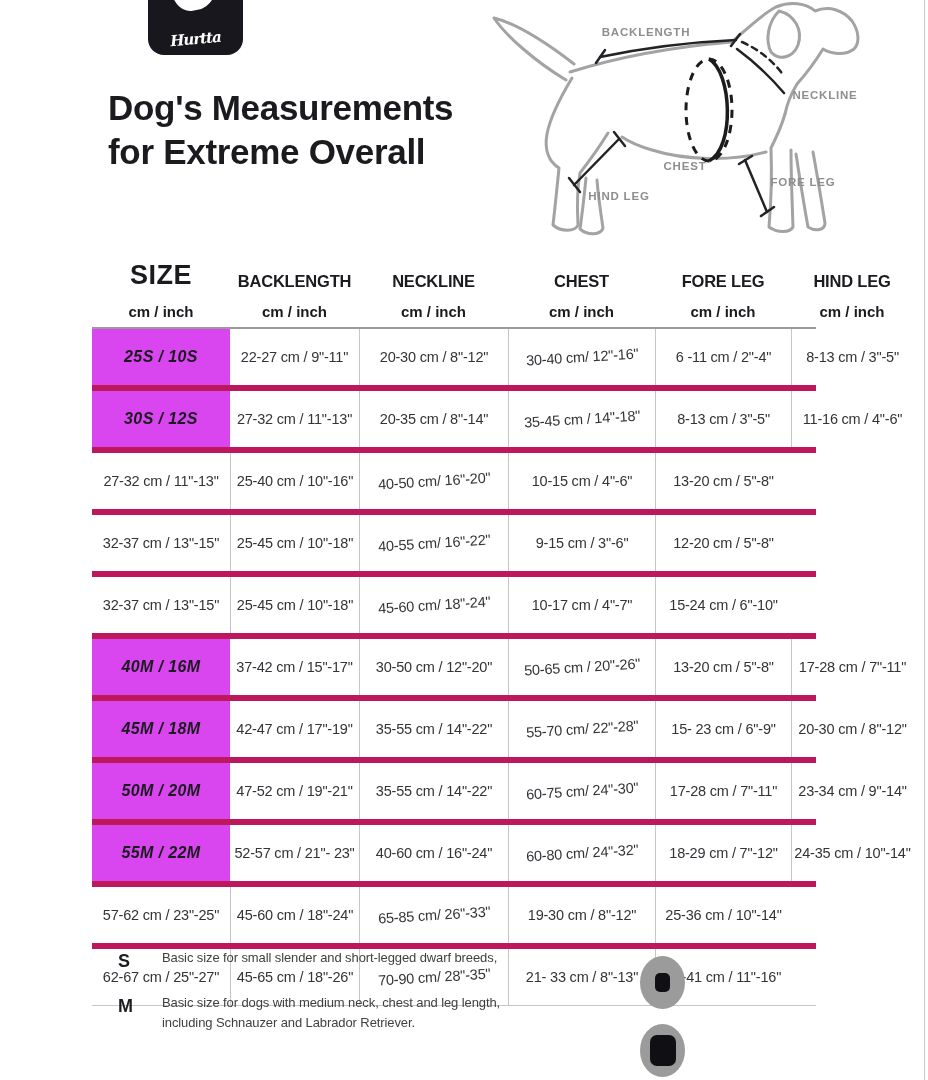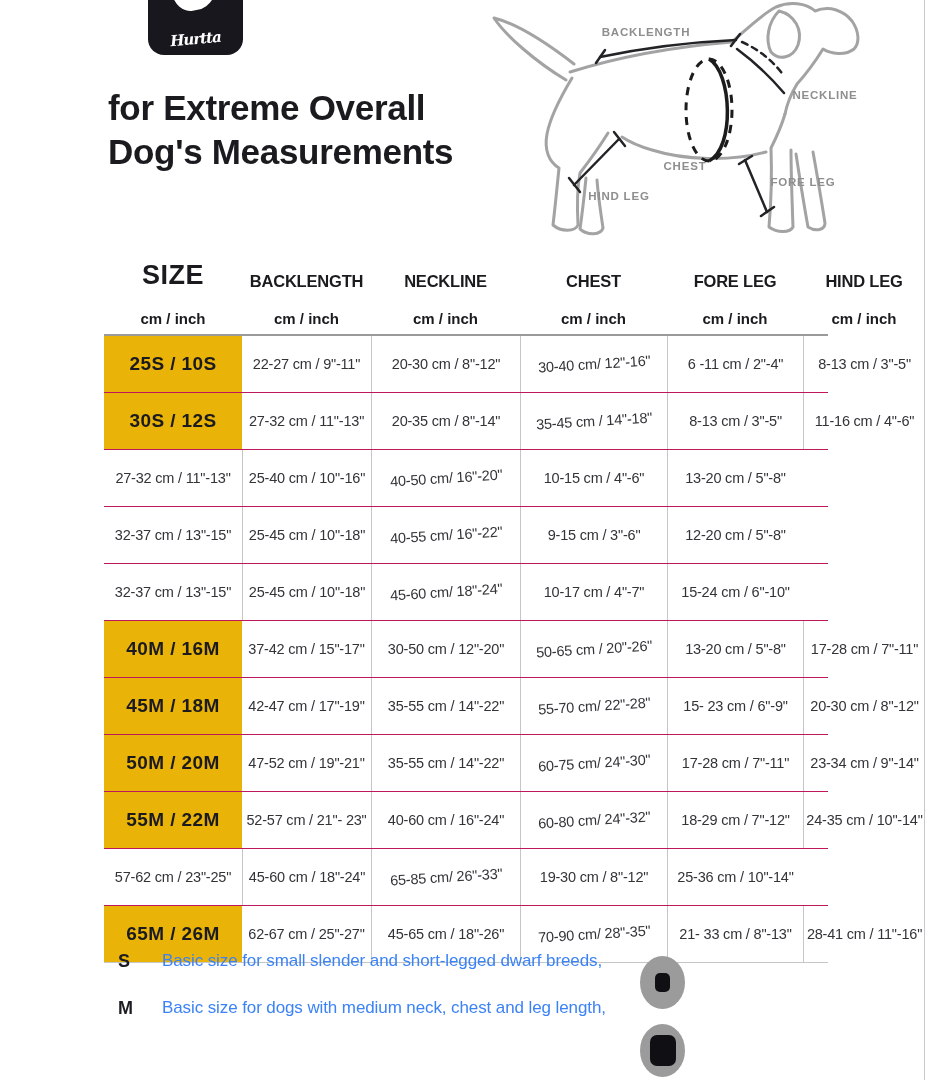--- a/index.html
+++ b/index.html
@@ -22,62 +22,62 @@
   
   .title{position:absolute;left:108px;top:86px;font-size:35px;font-weight:800;
     color:#1a1a1f;line-height:1.27;letter-spacing:-0.3px;}
 
   
   .diagram{position:absolute;left:478px;top:0;width:450px;height:256px;}
   .diagram text{fill:#8e8e8e;font-weight:bold;font-size:11.5px;letter-spacing:0.8px;
     font-family:"Liberation Sans",sans-serif;}
 
   
-  .size-table{position:absolute;left:104px;top:260px;width:724px;}
+  .size-table{position:absolute;left:92px;top:260px;width:724px;}
   .thead{display:grid;grid-template-columns:138px 129px 149px 147px 136px 122px;
     align-items:end;padding-bottom:7px;}
   .col-h{text-align:center;color:#1b1b1f;}
   .col-h .lbl{font-weight:800;font-size:16.5px;letter-spacing:-0.2px;}
   .col-h.first .lbl{font-size:27px;letter-spacing:0.5px;}
-  .col-h .unit{font-size:15px;font-weight:600;margin-top:19px;}
+  .col-h .unit{font-size:15px;font-weight:600;margin-top:12px;}
   .tbody{border-top:2px solid #9a9a9a;border-bottom:1px solid #c6c6c6;}
   .trow{display:grid;grid-template-columns:138px 129px 149px 147px 136px 122px;height:56px;
-    border-top:1px solid #be185d;}
+    border-top:6px solid #be185d;}
   .trow:first-child{border-top:none;}
   .cell{display:flex;align-items:center;justify-content:center;font-size:14.5px;
     color:#333338;letter-spacing:-0.2px;text-align:center;}
   .cell.v{border-left:1px solid #c6c6c6;}
-  .cell.size{background:#eab308;font-weight:800;font-size:19px;color:#1b1b1f;letter-spacing:0.4px;}
+  .cell.size{background:#d946ef;font-weight:800;font-size:16px;color:#1b1b1f;letter-spacing:0.4px;font-style:italic;}
   .cell.chest span{transform:rotate(-3.5deg);display:inline-block;}
 
   
   .footnotes{position:absolute;left:118px;top:948px;width:560px;}
   .fnote{display:flex;margin-bottom:21px;}
   .fnote .key{width:44px;flex:none;font-weight:800;font-size:18px;color:#1c1c22;padding-top:3px;}
-  .fnote .txt{font-size:17px;color:#3b82f6;line-height:1.5;letter-spacing:-0.1px;}
+  .fnote .txt{font-size:13px;color:#404040;line-height:1.5;letter-spacing:-0.1px;}
   .badge{position:absolute;width:45px;height:53px;background:#9b9b9b;border-radius:50%;
     display:flex;align-items:center;justify-content:center;}
   .badge-s{left:640px;top:956px;}
   .badge-m{left:640px;top:1024px;}
   .dot-s{width:15px;height:19px;background:#101014;border-radius:5px;}
   .dot-m{width:26px;height:31px;background:#101014;border-radius:7px;}
 </style>
 </head>
 <body>
 
 <div class="photo-edge"></div>
 
 <div class="logo">
   <div class="logo-blob"></div>
   <div class="logo-text">Hurtta</div>
 </div>
 
 <div class="title">
+  <div>Dog's Measurements</div>
   <div>for Extreme Overall</div>
-  <div>Dog's Measurements</div>
 </div>
 
 <svg class="diagram" viewBox="0 0 450 256">
   <g stroke="#a3a3a3" stroke-width="3" fill="none" stroke-linecap="round" stroke-linejoin="round">
     <path d="M96 64 C70 44 40 24 16 18 C28 36 58 62 88 80"></path>
     <path d="M92 72 C150 54 205 46 254 42"></path>
     <path d="M254 42 C270 28 284 14 298 7 C312 1 328 3 337 11 C352 5 366 11 374 21 C381 31 382 43 376 49 C367 56 353 54 345 49 C337 62 328 74 319 84 C313 94 309 104 307 114"></path>
     <path d="M301 11 C317 15 325 30 320 45 C315 58 301 61 293 52 C287 40 290 22 301 11"></path>
     <path d="M307 114 C303 128 297 140 293 148 C294 176 293 204 291 227 C299 233 312 233 315 227 C314 200 313 172 313 150"></path>
     <path d="M318 154 C322 180 326 205 330 227 C338 232 347 230 347 223 C343 198 339 174 335 152"></path>
@@ -227,21 +227,20 @@
       <div class="trow">
     <div class="cell">57-62 cm / 23"-25"</div>
     <div class="cell v">45-60 cm / 18"-24"</div>
     <div class="cell v chest">
           <span>65-85 cm/ 26"-33"</span>
         </div>
     <div class="cell v">19-30 cm / 8"-12"</div>
     <div class="cell v">25-36 cm / 10"-14"</div>
   </div>
       <div class="trow">
-    <div class="cell size">65M / 26M</div>
     <div class="cell">62-67 cm / 25"-27"</div>
     <div class="cell v">45-65 cm / 18"-26"</div>
     <div class="cell v chest">
           <span>70-90 cm/ 28"-35"</span>
         </div>
     <div class="cell v">21- 33 cm / 8"-13"</div>
     <div class="cell v">28-41 cm / 11"-16"</div>
   </div>
     </div>
 </div>
@@ -250,20 +249,21 @@
   <div class="fnote">
     <div class="key">S</div>
     <div class="txt">
       <div>Basic size for small slender and short-legged dwarf breeds,</div>
     </div>
   </div>
   <div class="fnote">
     <div class="key">M</div>
     <div class="txt">
       <div>Basic size for dogs with medium neck, chest and leg length,</div>
+      <div>including Schnauzer and Labrador Retriever.</div>
     </div>
   </div>
 </div>
 
 <div class="badge badge-s">
     <div class="dot-s"></div>
   </div>
 <div class="badge badge-m">
     <div class="dot-m"></div>
   </div>

